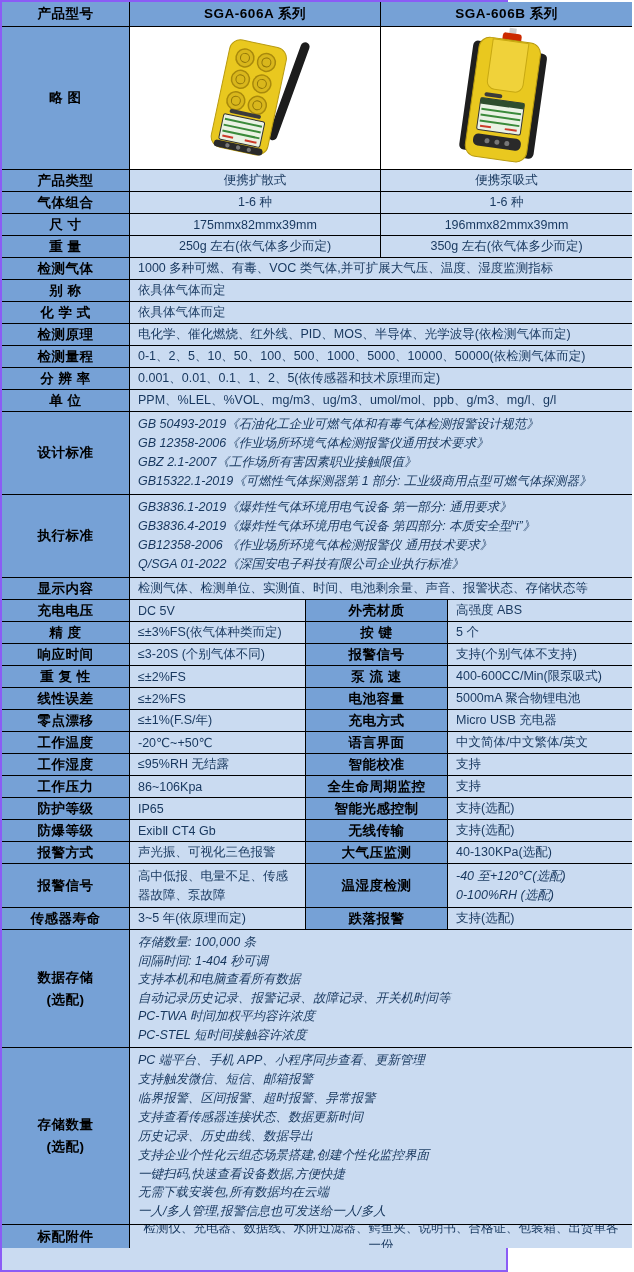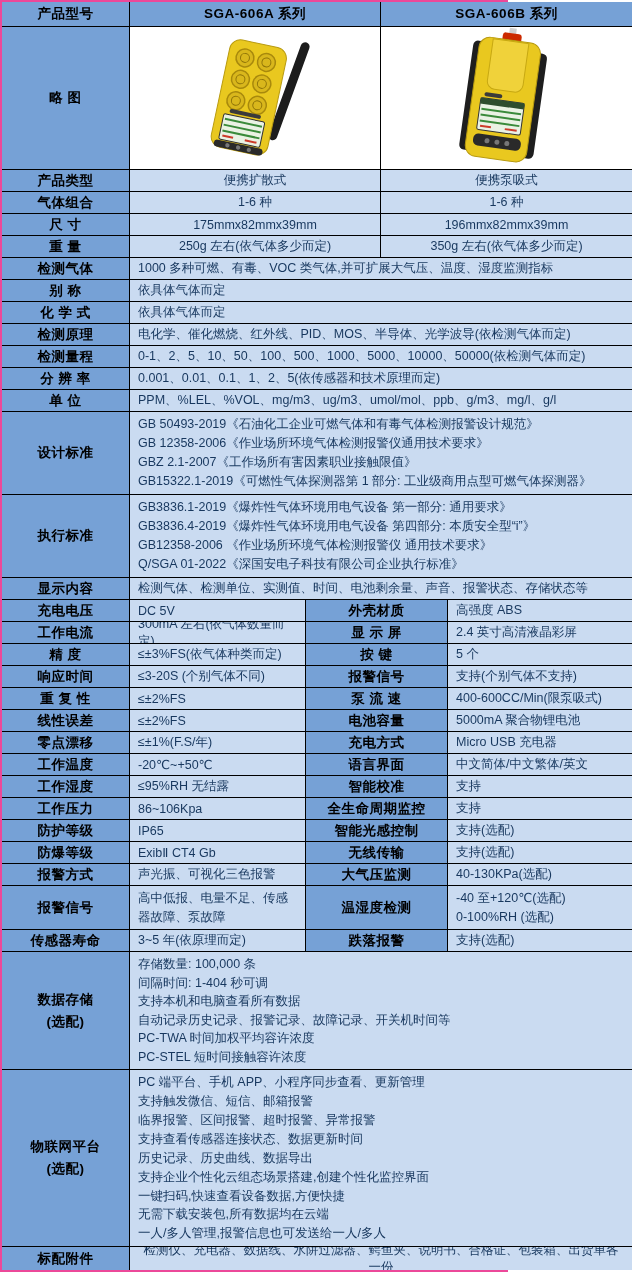--- a/index.html
+++ b/index.html
@@ -1,33 +1,33 @@
 <!DOCTYPE html>
 <html><head>
 <meta charset="utf-8">
 <style>
   html,body{margin:0;padding:0;background:#fff;}
   body{width:634px;font-family:"Liberation Sans","DejaVu Sans",sans-serif;}
-  .sheet{width:508px;height:1272px;box-sizing:border-box;border:2px solid #ec4899;background:#cadbf1;}
+  .sheet{width:508px;height:1272px;box-sizing:border-box;border:2px solid #8b5cf6;background:#cadbf1;}
   .row{display:grid;}
   .r2{grid-template-columns:128px 502px;}
   .r3{grid-template-columns:128px 251px 251px;}
   .r4{grid-template-columns:128px 176px 142px 184px;}
   .cell{box-sizing:border-box;border-right:1px solid #000;border-bottom:1px solid #000;
         display:flex;align-items:center;overflow:hidden;}
   .row .cell:last-child{border-right:none;text-align:center;}
   .row.last .cell{border-bottom:none;}
   .label{background:#76a1d6;justify-content:center;text-align:center;
          font-weight:bold;font-size:13.5px;color:#000;letter-spacing:.5px;}
   .label.two{flex-direction:column;line-height:1.6;}
   .value{background:#cadbf1;color:#17375e;font-size:12.5px;padding:0 8px;}
   .value.center{justify-content:center;padding:0;}
   .white{background:#fff;justify-content:center;padding:0;}
   .multi{flex-direction:column;align-items:flex-start;justify-content:space-around;padding:3px 8px;}
-  .multi>div{line-height:1.15;}
+  .multi>div{line-height:1.15;font-style:italic;}
   .wrap{line-height:1.5;}
   .hdr{height:25px}.sk{height:143px}.s{height:22px}.std{height:83px}
   .al{height:44px}.st{height:118px}.iot{height:177px}.ac{height:23px}
 </style>
 </head>
 <body>
 
 <div class="sheet">
 
   <div class="row r3 hdr">
@@ -185,26 +185,20 @@
     <div class="cell value">检测气体、检测单位、实测值、时间、电池剩余量、声音、报警状态、存储状态等</div>
   </div>
 
   <div class="row r4 s">
     <div class="cell label">充电电压</div>
     <div class="cell value">DC 5V</div>
     <div class="cell label">外壳材质</div>
     <div class="cell value">高强度 ABS</div>
   </div>
   <div class="row r4 s">
-    <div class="cell label">工作电流</div>
-    <div class="cell value">300mA 左右(依气体数量而定)</div>
-    <div class="cell label">显 示 屏</div>
-    <div class="cell value">2.4 英寸高清液晶彩屏</div>
-  </div>
-  <div class="row r4 s">
     <div class="cell label">精  度</div>
     <div class="cell value">≤±3%FS(依气体种类而定)</div>
     <div class="cell label">按  键</div>
     <div class="cell value">5 个</div>
   </div>
   <div class="row r4 s">
     <div class="cell label">响应时间</div>
     <div class="cell value">≤3-20S (个别气体不同)</div>
     <div class="cell label">报警信号</div>
     <div class="cell value">支持(个别气体不支持)</div>
@@ -291,21 +285,21 @@
       <div>间隔时间: 1-404 秒可调</div>
       <div>支持本机和电脑查看所有数据</div>
       <div>自动记录历史记录、报警记录、故障记录、开关机时间等</div>
       <div>PC-TWA 时间加权平均容许浓度</div>
       <div>PC-STEL 短时间接触容许浓度</div>
     </div>
   </div>
 
   <div class="row r2 iot">
     <div class="cell label two">
-      <div>物联网平台</div>
+      <div>存储数量</div>
       <div>(选配)</div>
     </div>
     <div class="cell value multi">
       <div>PC 端平台、手机 APP、小程序同步查看、更新管理</div>
       <div>支持触发微信、短信、邮箱报警</div>
       <div>临界报警、区间报警、超时报警、异常报警</div>
       <div>支持查看传感器连接状态、数据更新时间</div>
       <div>历史记录、历史曲线、数据导出</div>
       <div>支持企业个性化云组态场景搭建,创建个性化监控界面</div>
       <div>一键扫码,快速查看设备数据,方便快捷</div>

